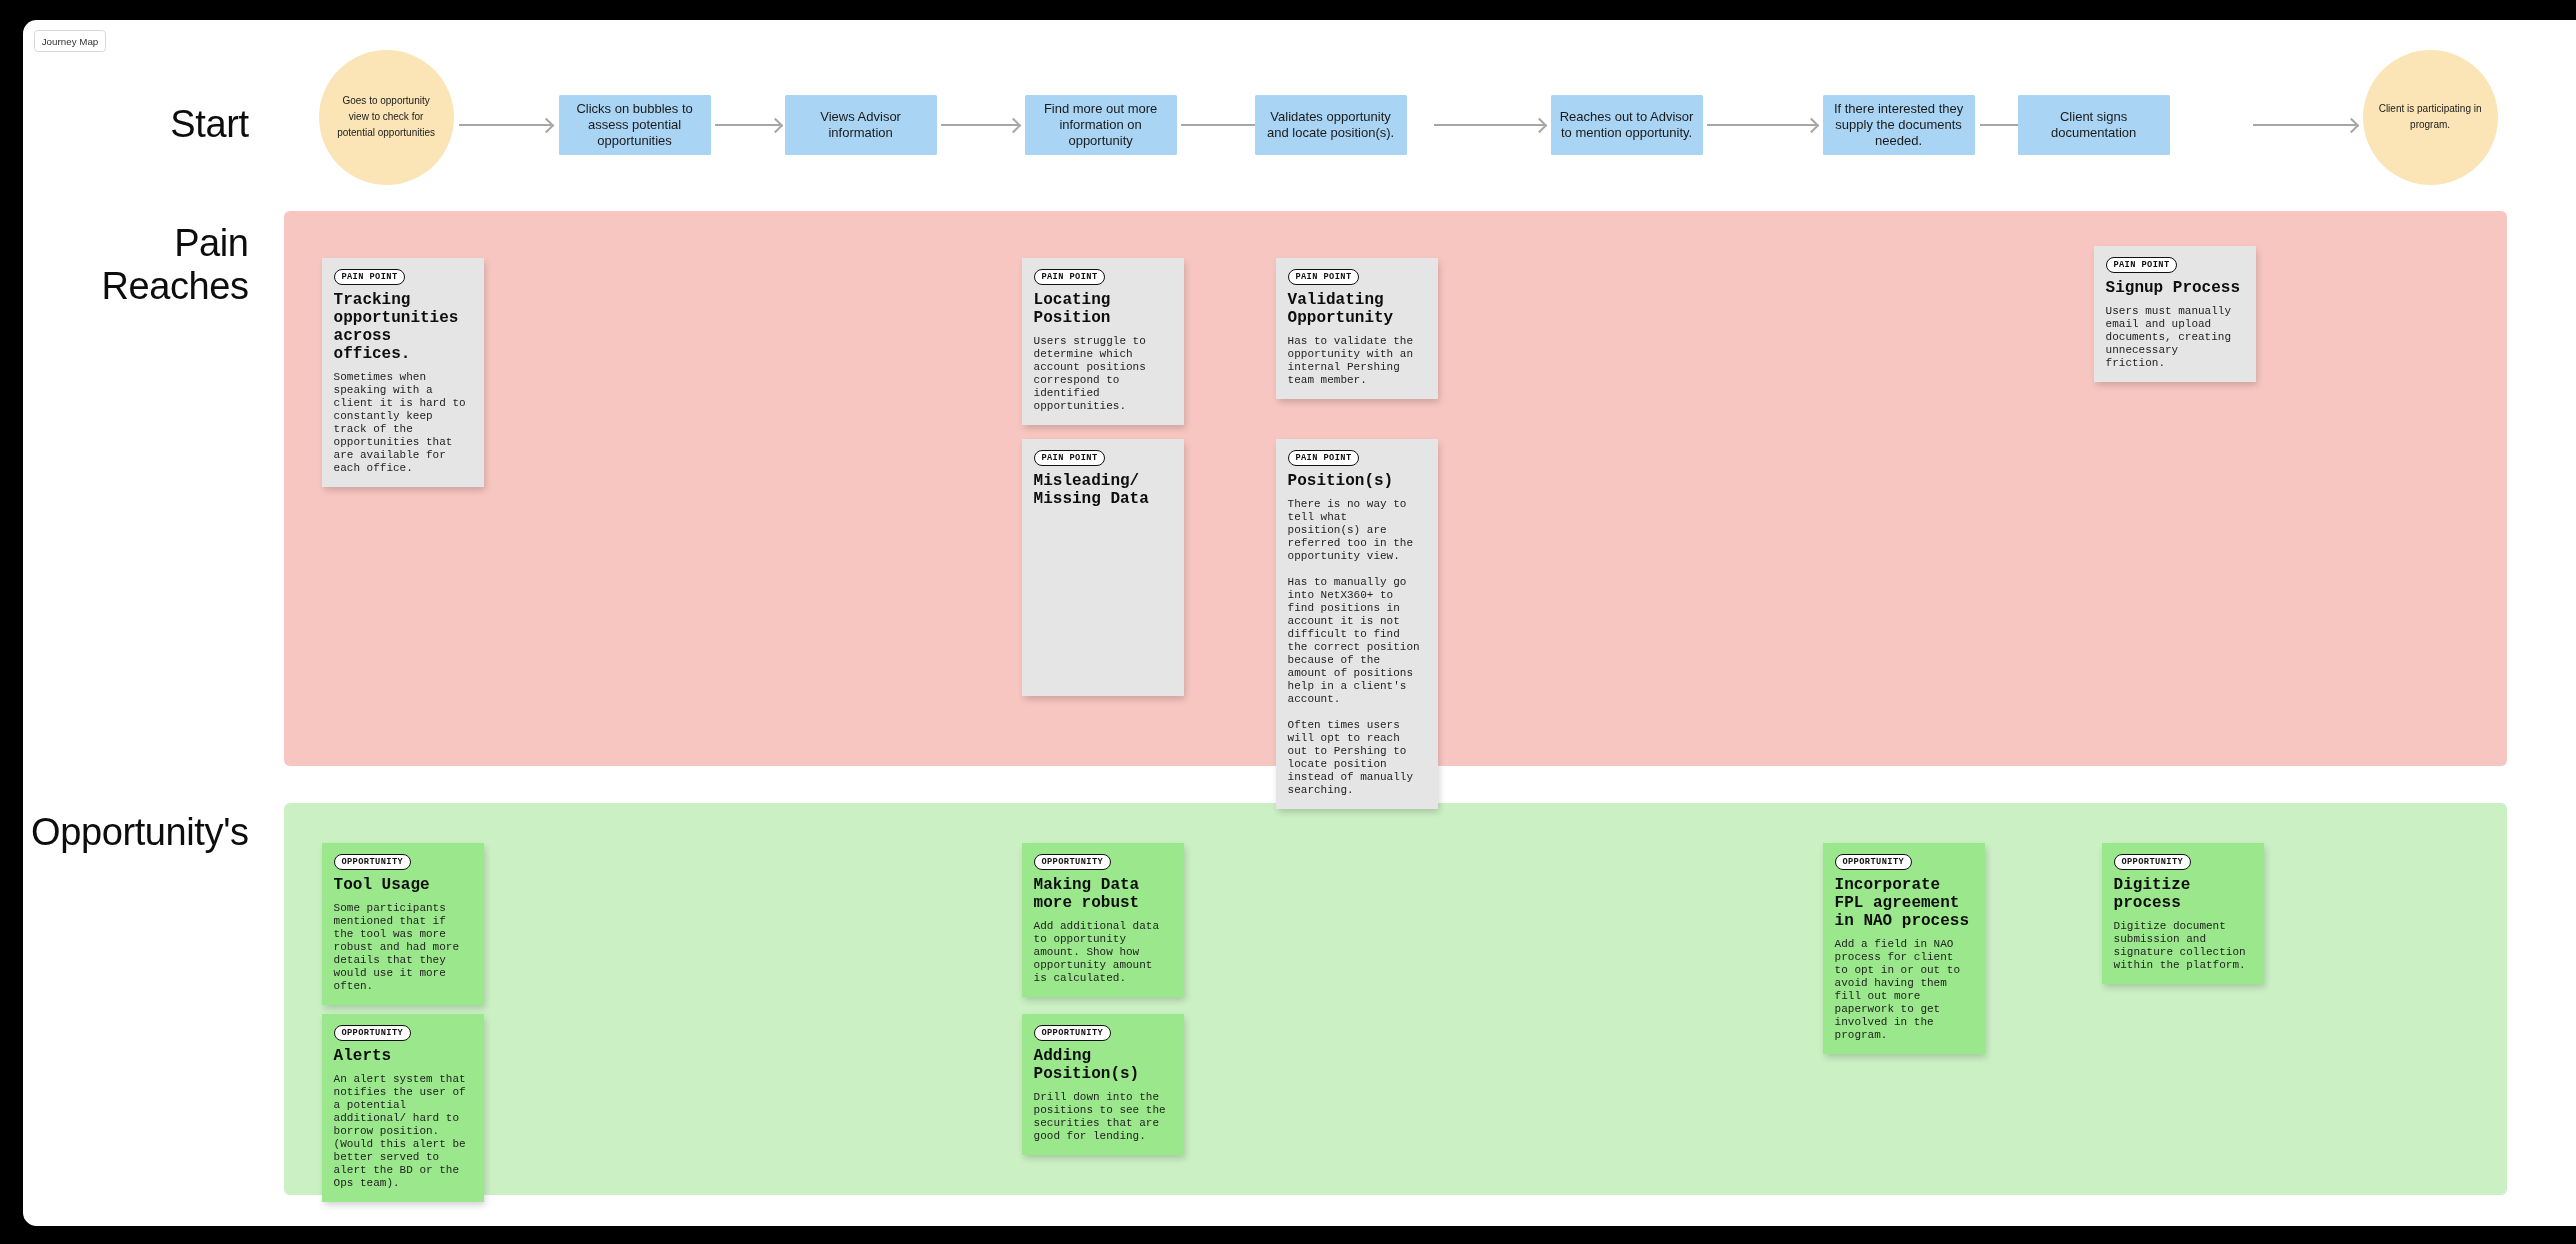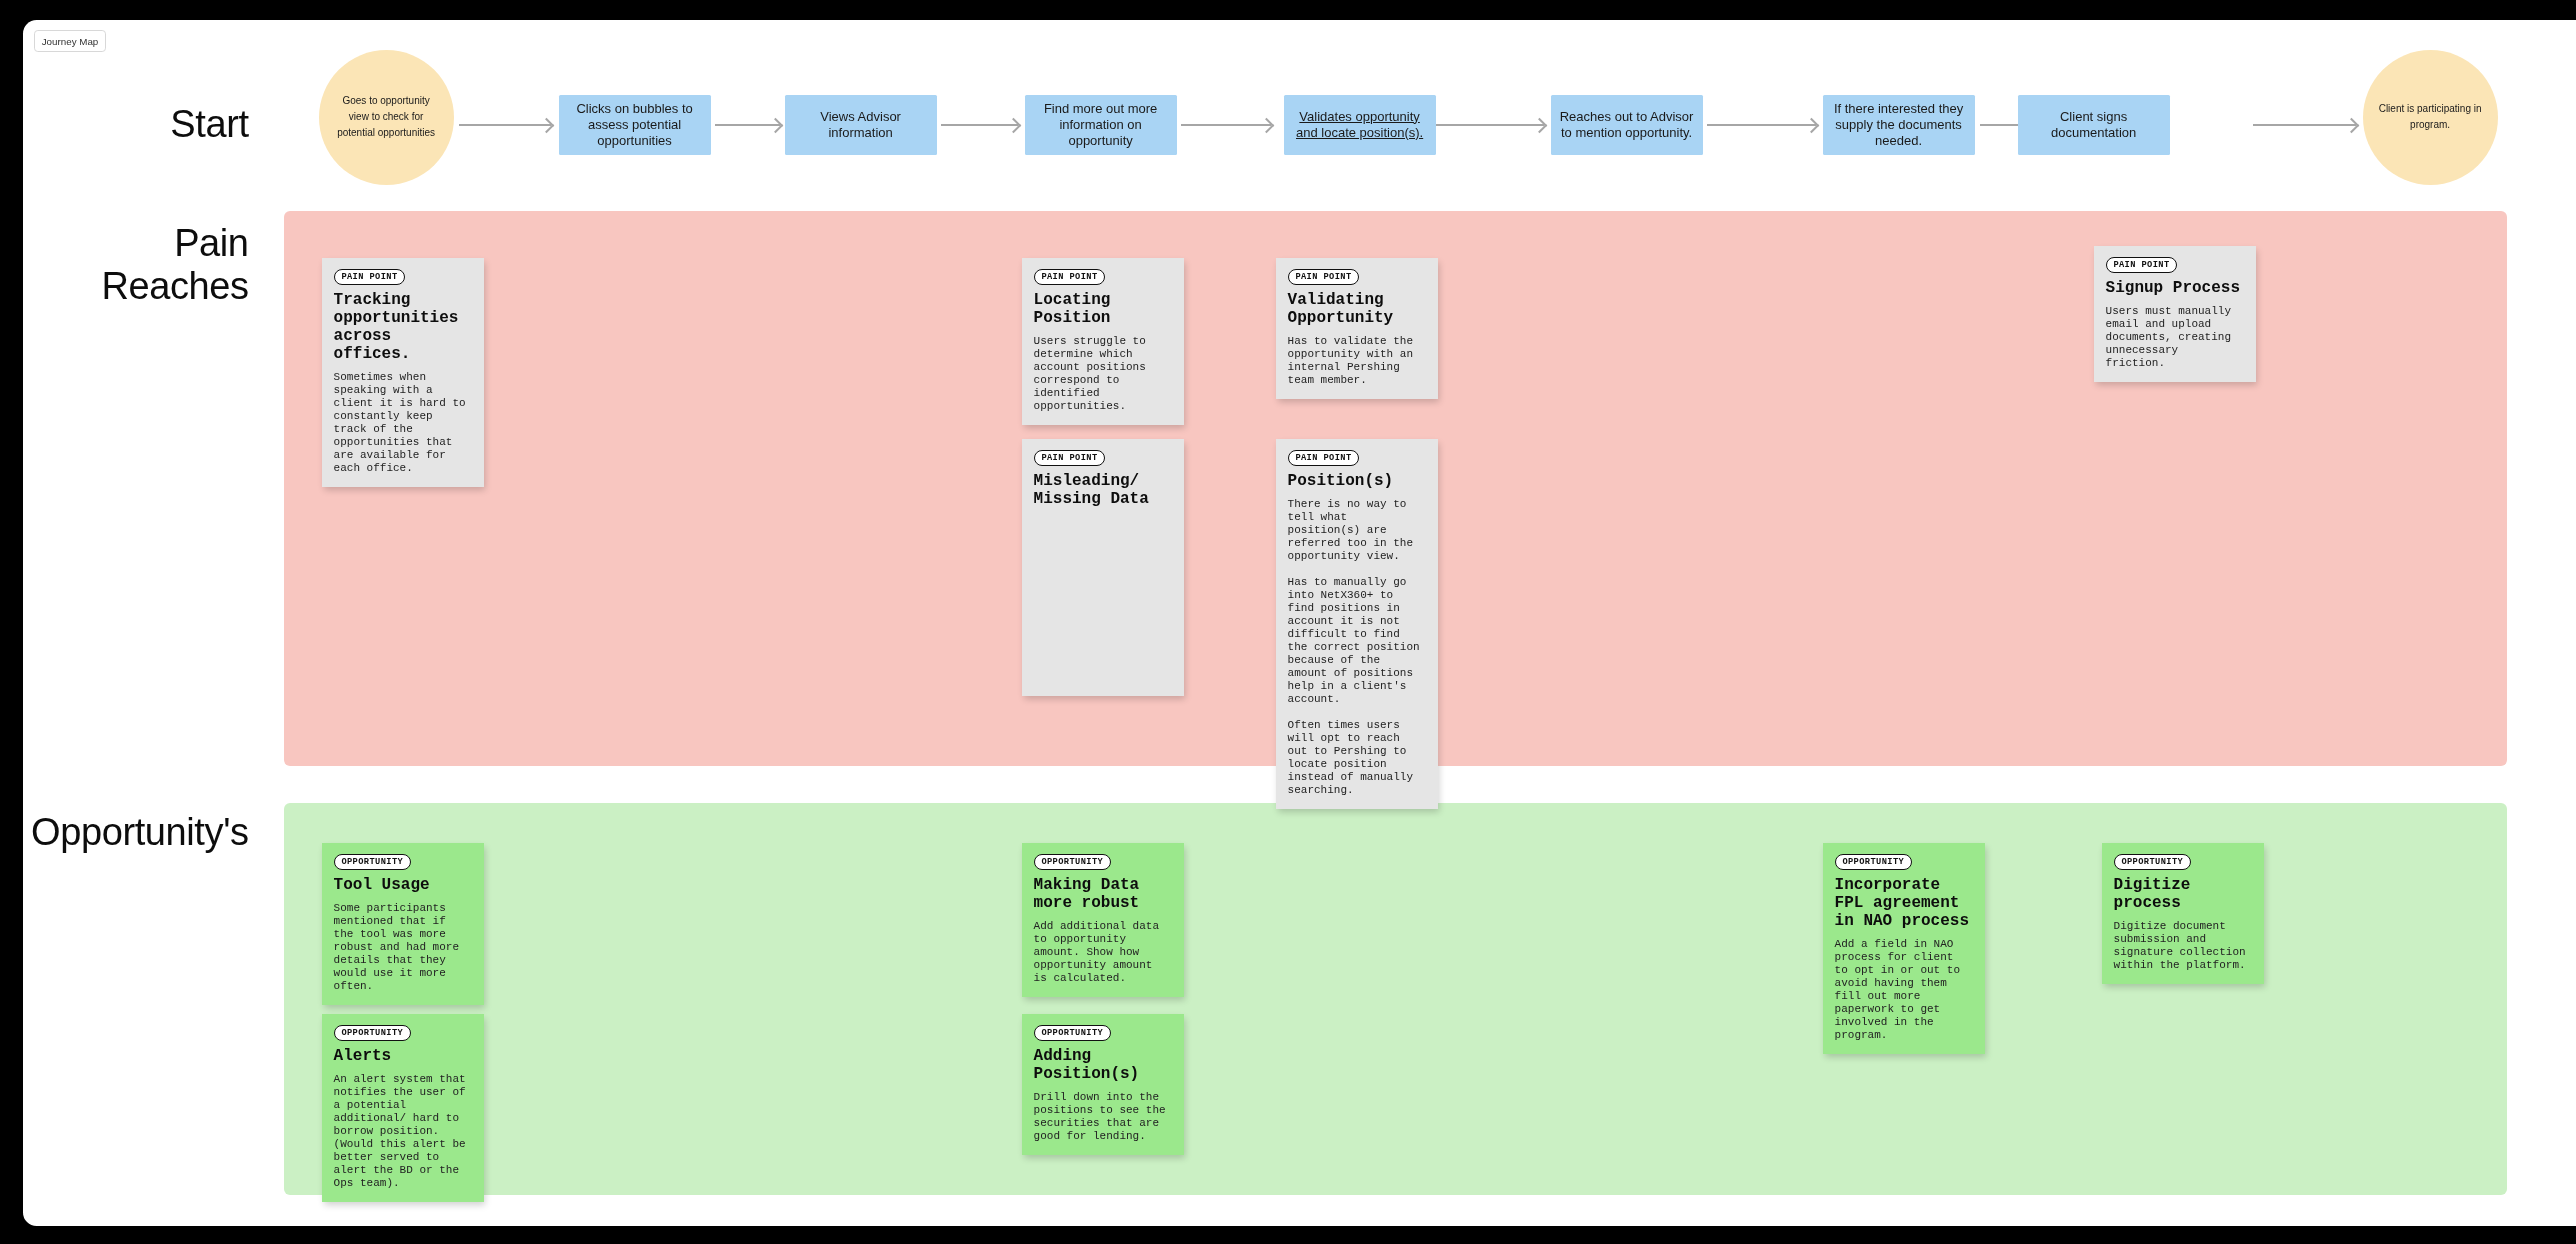--- a/index.html
+++ b/index.html
@@ -91,21 +91,21 @@
 
   <div class="flow-box" style="left:536px;">
     <span>Clicks on bubbles to assess potential opportunities</span>
   </div>
   <div class="flow-box" style="left:762px;">
     <span>Views Advisor information</span>
   </div>
   <div class="flow-box" style="left:1002px;">
     <span>Find more out more information on opportunity</span>
   </div>
-  <div class="flow-box" style="left:1261px;text-decoration:underline;">
+  <div class="flow-box" style="left:1232px;">
     <span>Validates opportunity and locate position(s).</span>
   </div>
   <div class="flow-box" style="left:1528px;">
     <span>Reaches out to Advisor to mention opportunity.</span>
   </div>
   <div class="flow-box" style="left:1800px;">
     <span>If there interested they supply the documents needed.</span>
   </div>
   <div class="flow-box" style="left:1951px;margin-left:44px;">
     <span>Client signs documentation</span>

